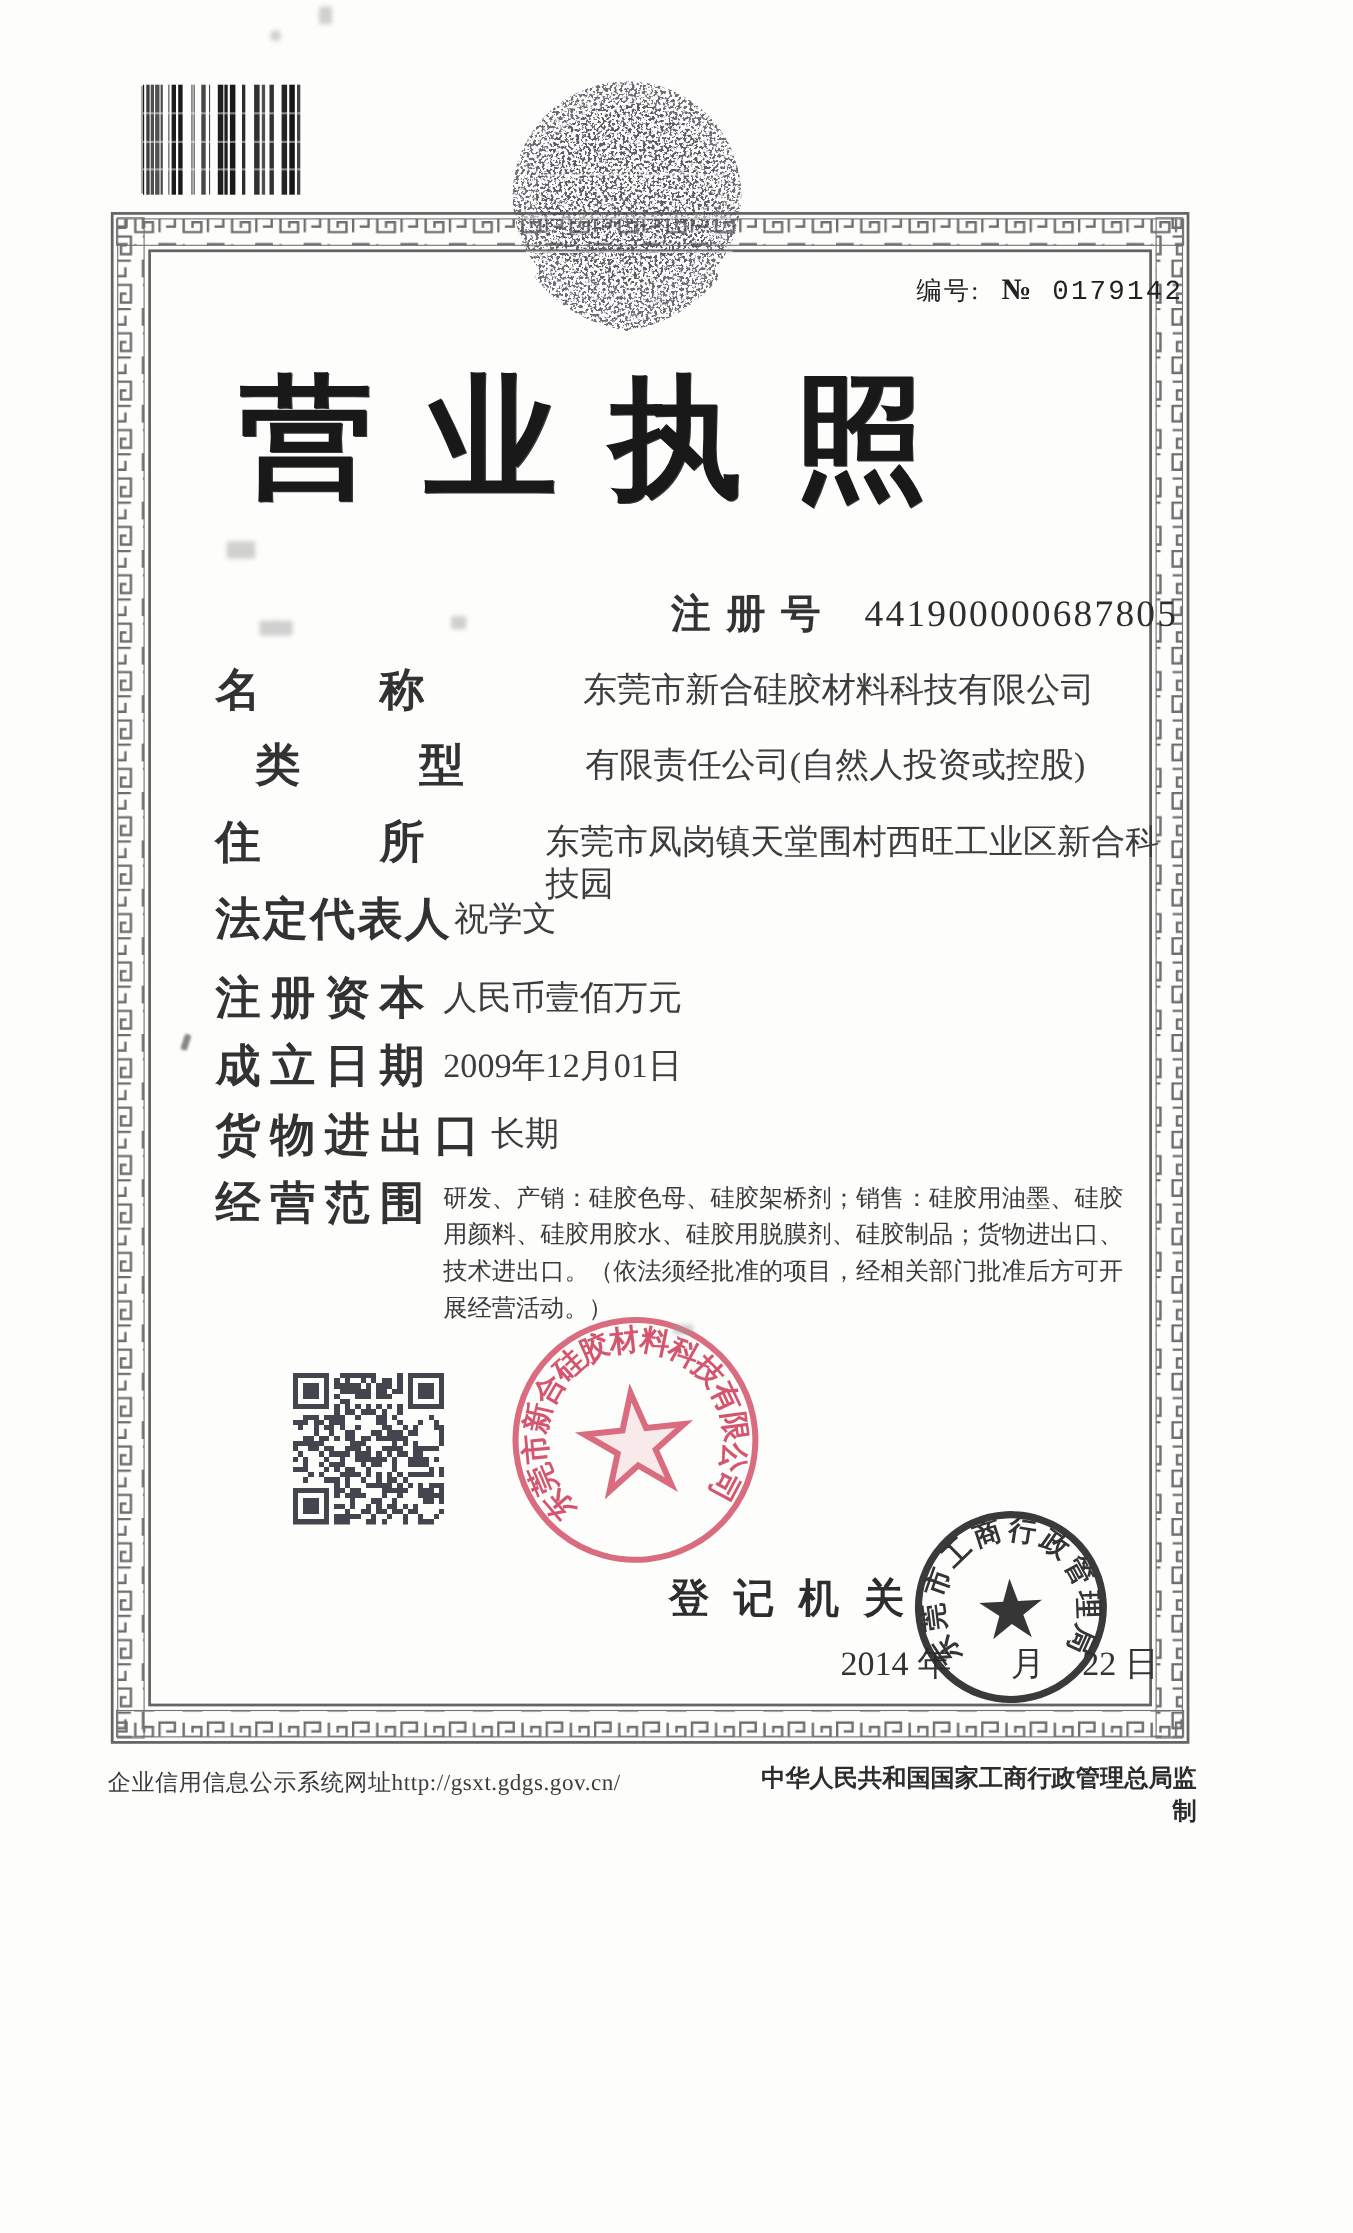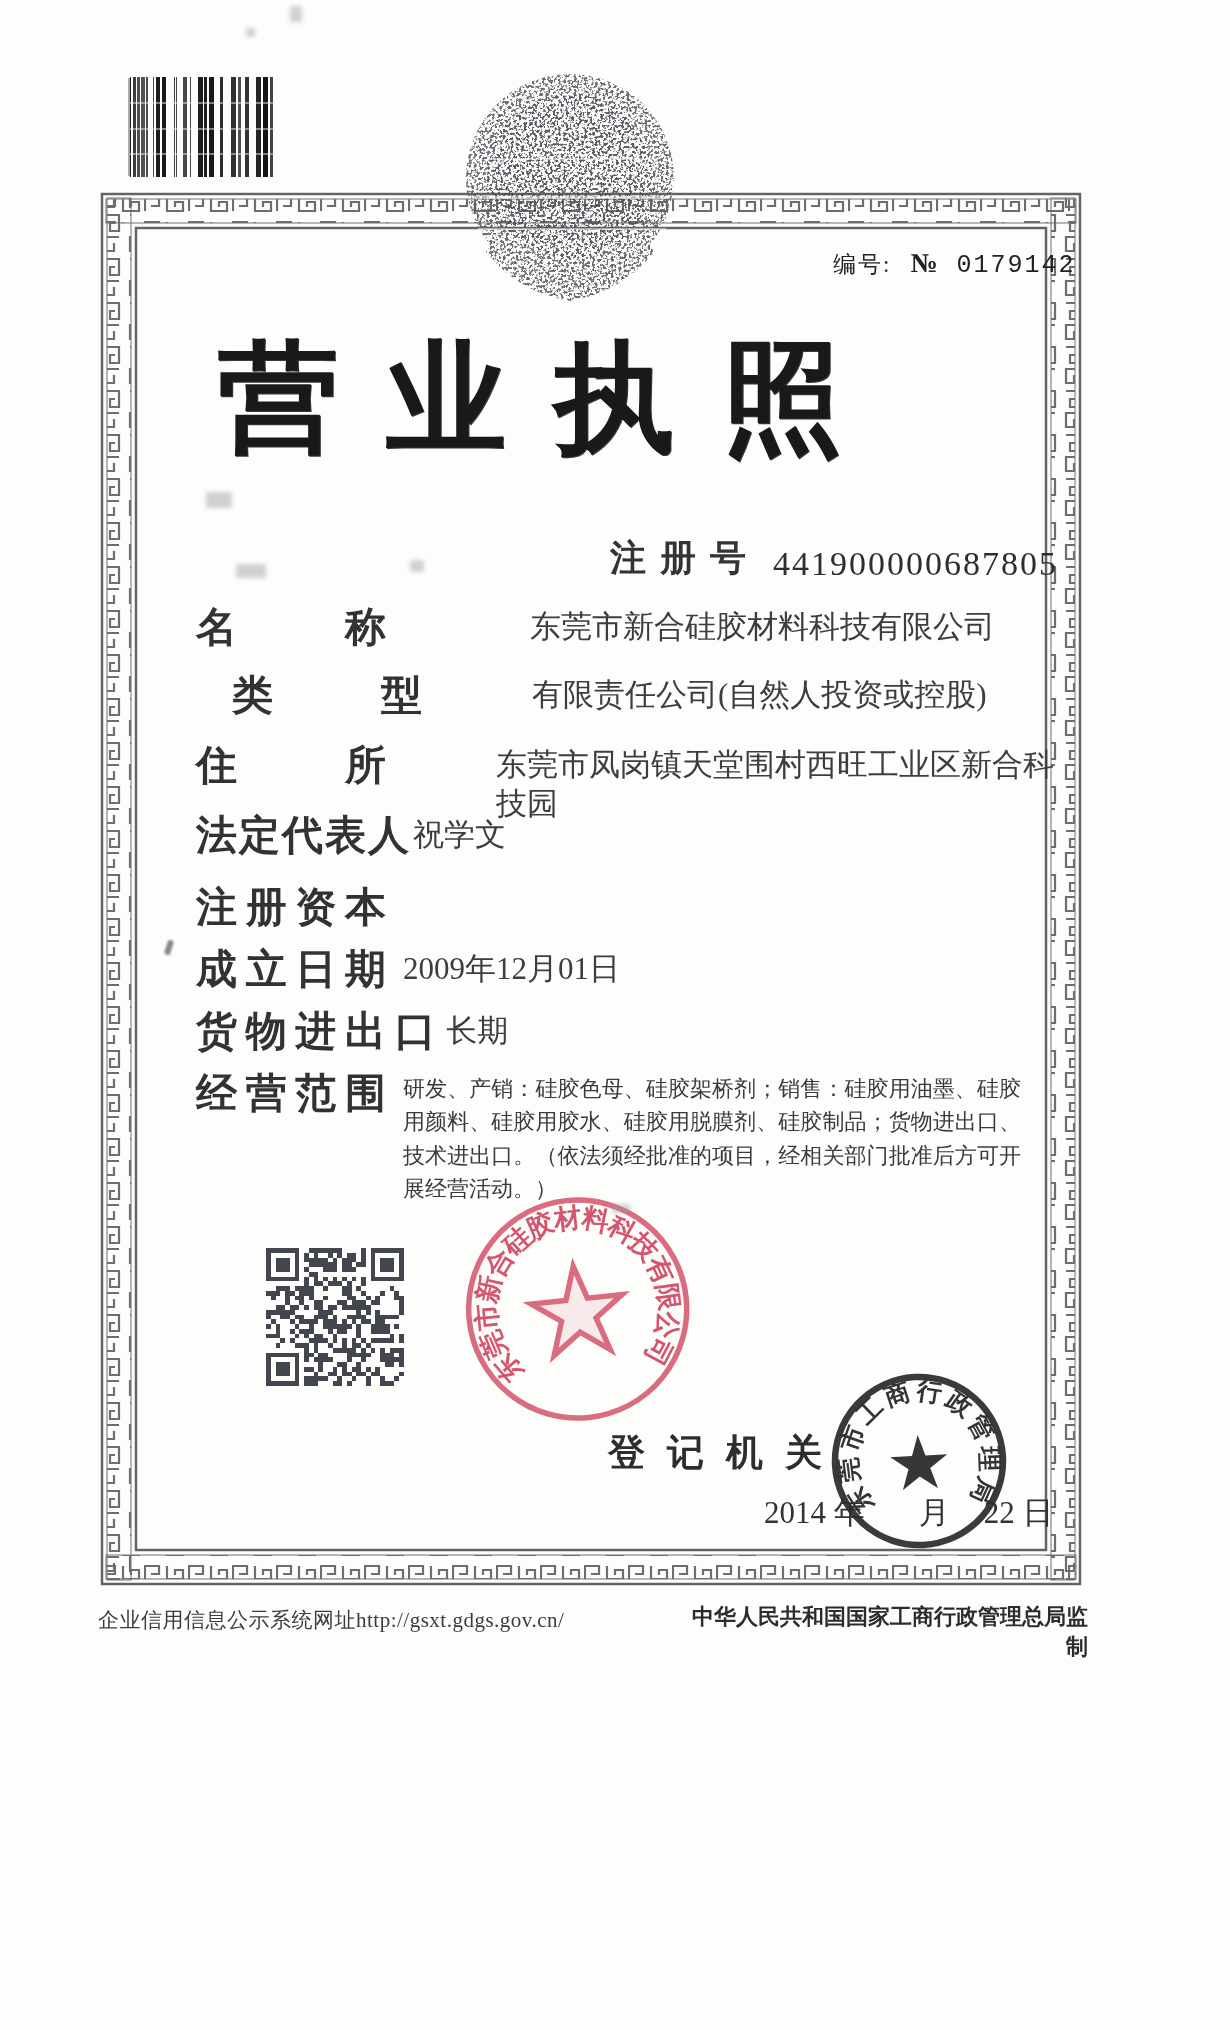--- a/index.html
+++ b/index.html
@@ -16,23 +16,23 @@
   .serial{left:833px;top:248px;display:flex;align-items:baseline;gap:19px;color:#222;}
   .serial .lbl{font-size:23px;letter-spacing:2px;}
   .serial .nomark{font-size:27px;font-weight:700;}
   .serial .num{font-family:"Liberation Mono","DejaVu Sans Mono",monospace;font-size:25px;letter-spacing:2px;}
   .title{
     left:170px;top:318px;width:880px;
     font-family:"Liberation Sans","DejaVu Sans",sans-serif;
     font-size:120px;font-weight:800;letter-spacing:48px;padding-left:48px;box-sizing:border-box;
     color:#191919;text-shadow:1px 1px 0 #3a3a3a;
   }
-  .regno{left:610px;top:534px;display:flex;align-items:flex-end;}
+  .regno{left:610px;top:534px;display:flex;align-items:center;}
   .regno .lbl{font-size:36px;font-weight:600;letter-spacing:14px;color:#333;}
-  .regno .num{font-size:34px;letter-spacing:2px;margin-left:13px;color:#2e2e2e;}
+  .regno .num{font-size:34px;letter-spacing:2px;margin-left:26px;color:#2e2e2e;}
   
   .fields{left:196px;top:600px;width:870px;}
   .frow{position:absolute;left:0;display:flex;align-items:flex-start;}
   .flabel{flex:0 0 205px;font-size:41px;font-weight:600;color:#323232;white-space:nowrap;}
   .fvalue{margin-left:2px;font-size:31px;color:#3d3d3d;padding-top:8px;line-height:1.25;}
   .r0{top:0;gap:34px;} .r1{top:68px;} .r2{top:138px;} .r3{top:208px;}
   .r4{top:280px;} .r5{top:342px;} .r6{top:404px;} .r7{top:466px;}
   .r7 .fvalue{font-size:22px;line-height:1.52;width:618px;text-align:justify;padding-top:6px;color:#3a3a3a;}
   
   .qr{left:266px;top:1248px;width:138px;height:138px;}
@@ -152,20 +152,21 @@
     <div class="frow r2">
       <div class="flabel" style="letter-spacing: 108px;">住所</div>
       <div class="fvalue">东莞市凤岗镇天堂围村西旺工业区新合科技园</div>
     </div>
     <div class="frow r3">
       <div class="flabel" style="letter-spacing: 2px;">法定代表人</div>
       <div class="fvalue">祝学文</div>
     </div>
     <div class="frow r4">
       <div class="flabel" style="letter-spacing: 8.66667px;">注册资本</div>
+      <div class="fvalue">人民币壹佰万元</div>
     </div>
     <div class="frow r5">
       <div class="flabel" style="letter-spacing: 8.66667px;">成立日期</div>
       <div class="fvalue">2009年12月01日</div>
     </div>
     <div class="frow r6">
       <div class="flabel" style="letter-spacing: 8.66667px;">货物进出口</div>
       <div class="fvalue">长期</div>
     </div>
     <div class="frow r7">

